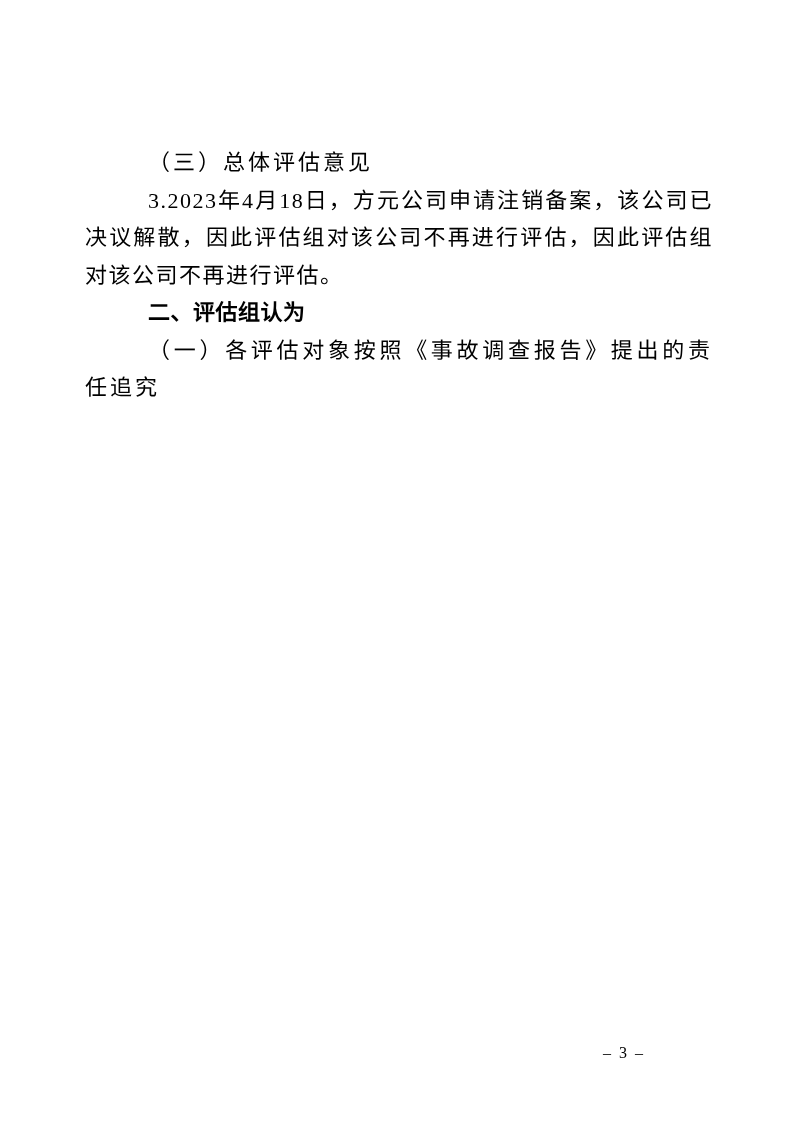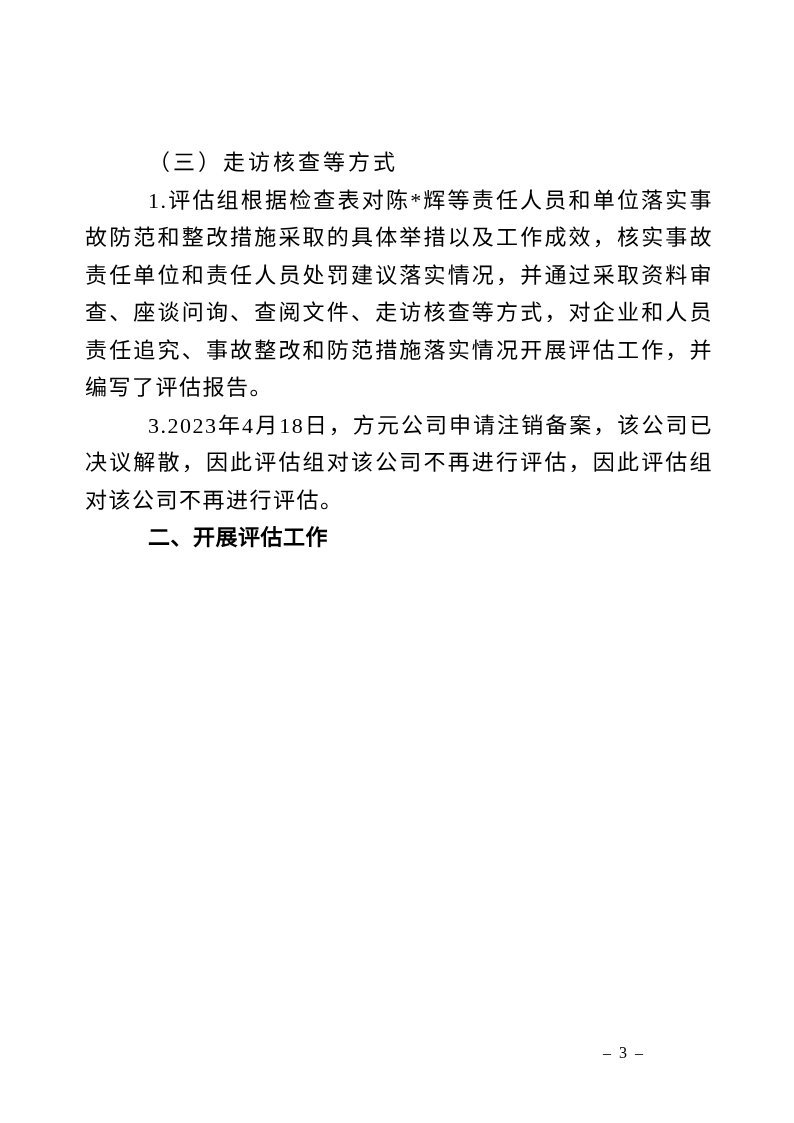--- a/index.html
+++ b/index.html
@@ -60,21 +60,21 @@
     color: #000000;
   }
 </style>
 </head>
 <body>
 
 <div class="page">
 
   <div class="doc-body">
 
-  <p class="doc-para kaiti-heading">（三）走访核查等方式</p>
-      <p class="doc-para">1.评估组根据检查表对陈*辉等责任人员和单位落实事故防范和整改措施采取的具体举措以及工作成效，核实事故责任单位和责任人员处罚建议落实情况，并通过采取资料审查、座谈问询、查阅文件、走访核查等方式，对企业和人员责任追究、事故整改和防范措施落实情况开展评估工作，并编写了评估报告。</p>
+  <p class="doc-para kaiti-heading">（三）总体评估意见</p>
       <p class="doc-para">3.2023年4月18日，方元公司申请注销备案，该公司已决议解散，因此评估组对该公司不再进行评估，因此评估组对该公司不再进行评估。</p>
-      <p class="doc-para heiti-heading">二、开展评估工作</p>
+      <p class="doc-para heiti-heading">二、评估组认为</p>
+      <p class="doc-para kaiti-heading">（一）各评估对象按照《事故调查报告》提出的责任追究</p>
     </div>
 
   <div class="page-footer">– 3 –</div>
 
 </div>
 
 </body></html>

